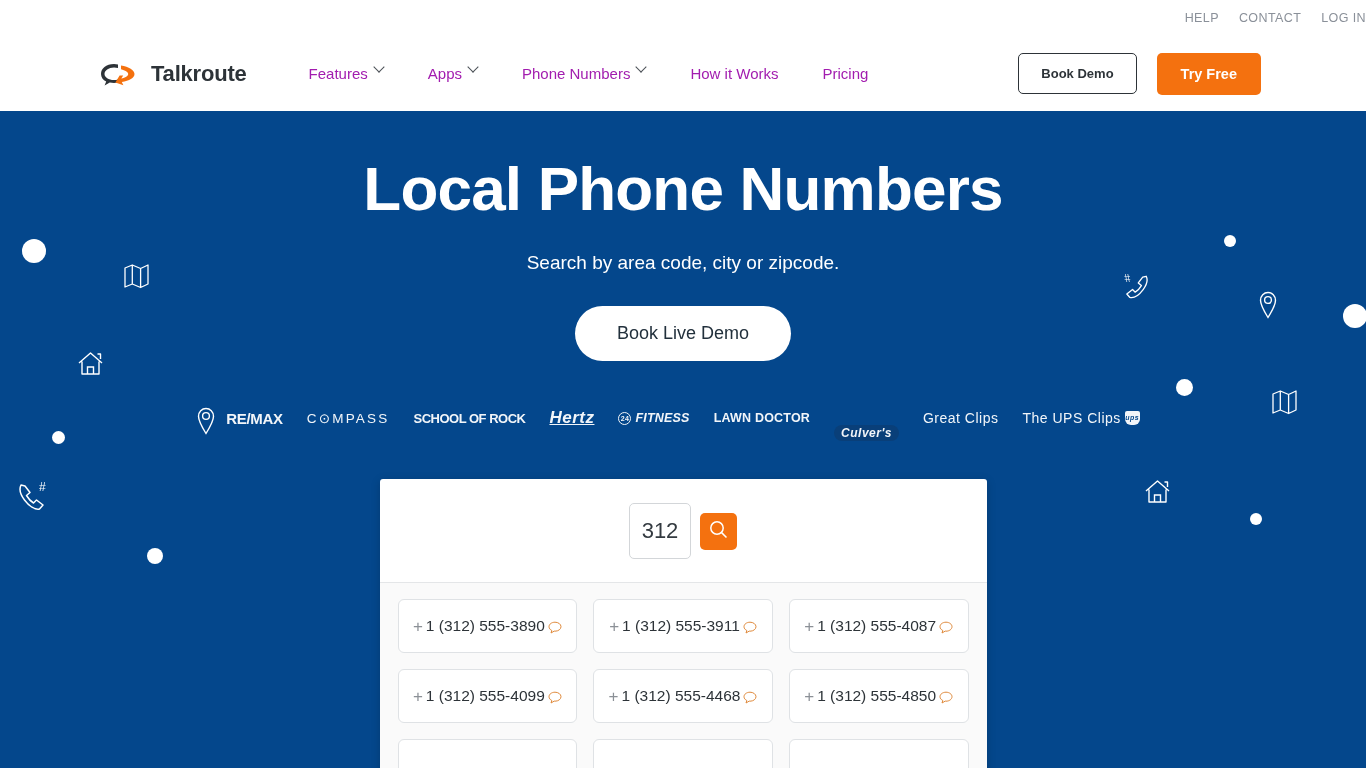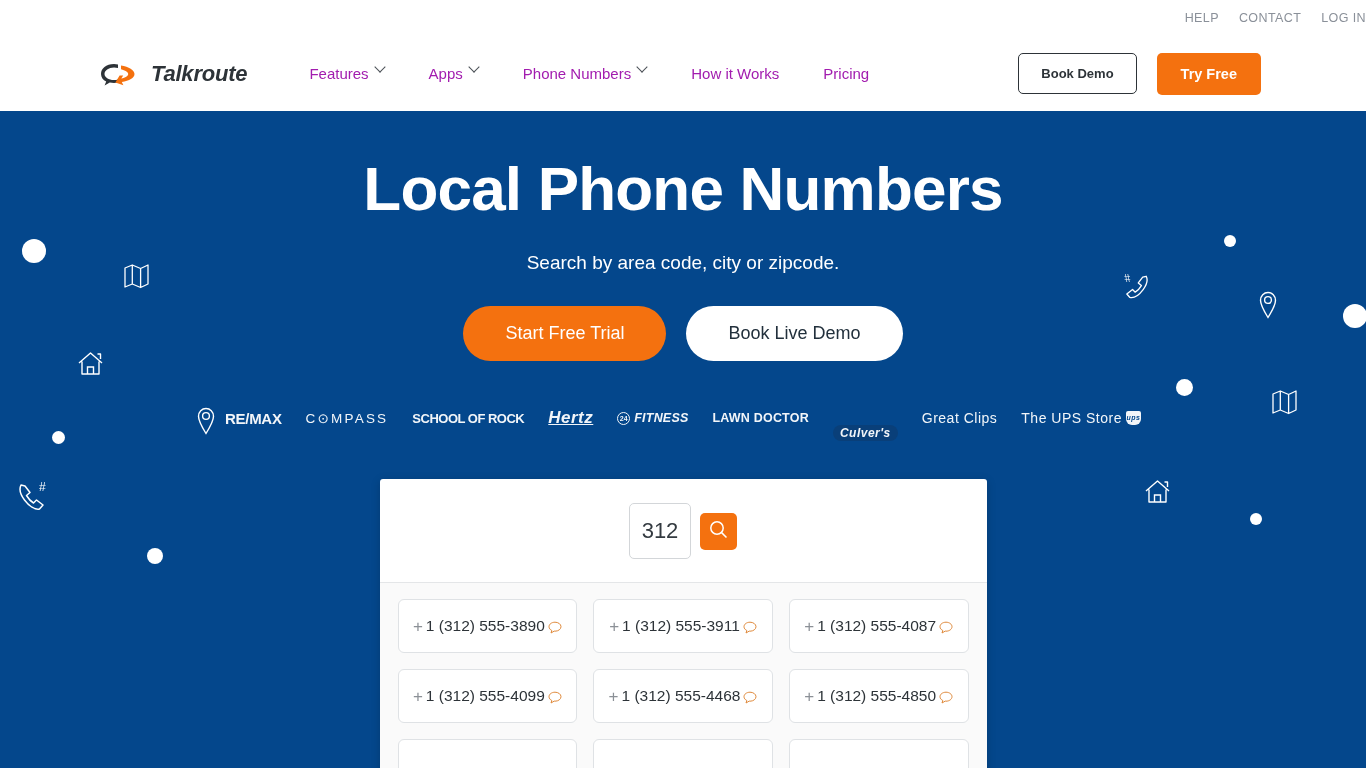--- a/index.html
+++ b/index.html
@@ -25,21 +25,21 @@
     text-decoration: none;
   }
 
   
   .main-nav {
     height: 75px;
     display: flex;
     align-items: center;
     padding: 0 105px 0 98px;
   }
-  .brand { display: flex; align-items: center; gap: 9px; margin-right: 40px; font-style: italic; }
+  .brand { display: flex; align-items: center; gap: 9px; margin-right: 40px; }
   .brand-mark { width: 44px; height: 26px; display: block; }
   .brand-name {
     font-size: 22px; font-weight: bold; color: #2d3338; letter-spacing: -.2px;
   }
   .nav-links { display: flex; align-items: center; gap: 0; }
   .nav-item {
     display: flex; align-items: flex-start; gap: 7px;
     padding: 0 22px;
     font-size: 15px; color: #a21caf; cursor: pointer;
     white-space: nowrap;
@@ -290,38 +290,37 @@
       <path d="M4 6 C2 10 3 15 7.5 21 C12 27 18 31 22.5 30 L26 26 L19.5 21 L16.5 24 C14 22.5 11 19 9.5 16.5 L13 13.5 L8 7 Z" fill="none" stroke="#ffffff" stroke-width="1.5" stroke-linejoin="round"></path>
       <text x="22" y="12" font-size="12" fill="#ffffff" font-family="sans-serif">#</text>
     </svg>
   </span>
 
   <div class="hero-inner">
     <h1 class="hero-title">Local Phone Numbers</h1>
     <p class="hero-sub">Search by area code, city or zipcode.</p>
 
     <div class="hero-ctas">
-      <button class="pill pill-orange">Start Free Trial</button>
       <button class="pill pill-white">Book Live Demo</button>
     </div>
 
     <div class="logo-strip">
       <span class="logo-item lg-remax">RE/MAX</span>
       <span class="logo-item lg-compass">C⊙MPASS</span>
       <span class="logo-item lg-sor">SCHOOL OF ROCK</span>
       <span class="logo-item lg-hertz">Hertz</span>
       <span class="logo-item lg-fitness">
         <i class="fit-circle">24</i>
           <span>FITNESS</span>
       </span>
       <span class="logo-item lg-lawn">LAWN DOCTOR</span>
       <span class="logo-item lg-culvers">Culver's</span>
       <span class="logo-item lg-clips">Great Clips</span>
       <span class="logo-item lg-ups">
-        <span>The UPS Store</span>
+        <span>The UPS Clips</span>
           <i class="ups-shield">ups</i>
       </span>
     </div>
 
     <div class="search-panel">
       <div class="search-row">
         <input class="input-area" type="text" value="312" style="">
         <button class="search-btn">
           <span>
             <svg width="19" height="19" viewBox="0 0 19 19">

